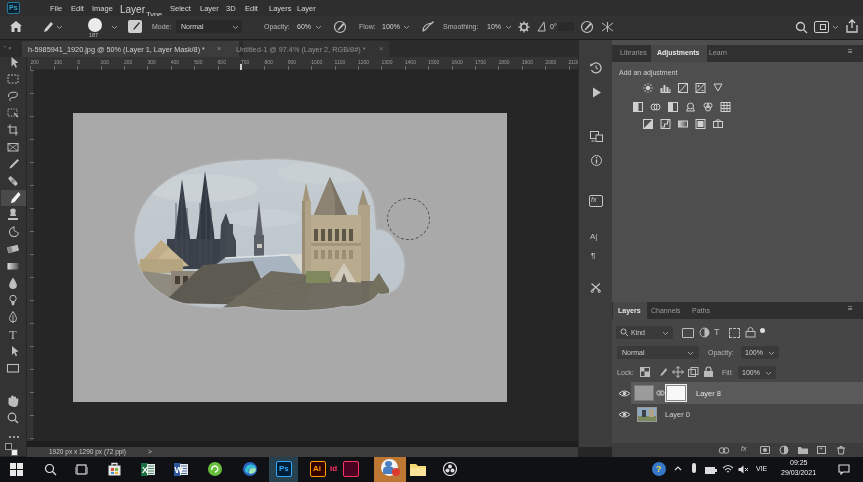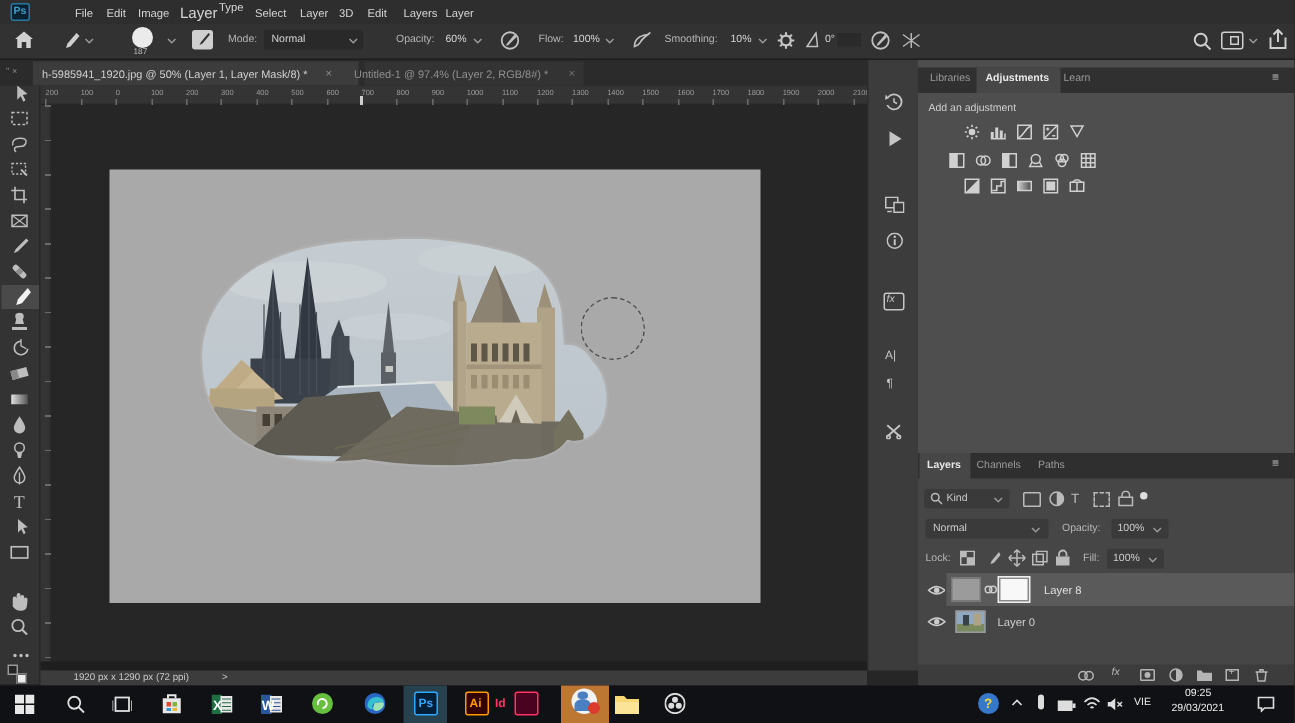--- a/index.html
+++ b/index.html
@@ -14,21 +14,21 @@
 <div id="stage">
 
   <div class="abs" style="left:0;top:0;width:863px;height:16px;background:#2e2e2e;"></div>
   <div class="abs" style="left:7px;top:2px;width:13px;height:12px;background:#0b2330;border:1px solid #2878a0;border-radius:2px;"></div>
   <div class="t" style="left:9px;top:4px;font-size:7px;color:#3f9ec9;font-weight:bold;">Ps</div>
   <div id="menus">
       <div class="t" style="left:50px;top:4px;font-size:7.5px;color:#d6d6d6;">File</div>
       <div class="t" style="left:71px;top:4px;font-size:7.5px;color:#d6d6d6;">Edit</div>
       <div class="t" style="left:92px;top:4px;font-size:7.5px;color:#d6d6d6;">Image</div>
       <div class="t" style="left:120px;top:4px;font-size:10px;color:#d6d6d6;">Layer</div>
-      <div class="t" style="left:146px;top:0;font-size:7.5px;color:#d6d6d6;">Type</div>
+      <div class="t" style="left:146px;top:10px;font-size:7.5px;color:#d6d6d6;">Type</div>
       <div class="t" style="left:170px;top:4px;font-size:7.5px;color:#d6d6d6;">Select</div>
       <div class="t" style="left:200px;top:4px;font-size:7.5px;color:#d6d6d6;">Layer</div>
       <div class="t" style="left:226px;top:4px;font-size:7.5px;color:#d6d6d6;">3D</div>
       <div class="t" style="left:245px;top:4px;font-size:7.5px;color:#d6d6d6;">Edit</div>
       <div class="t" style="left:269px;top:4px;font-size:7.5px;color:#d6d6d6;">Layers</div>
       <div class="t" style="left:297px;top:4px;font-size:7.5px;color:#d6d6d6;">Layer</div>
     </div>
 
   <div class="abs" style="left:0;top:16px;width:863px;height:24px;background:#323232;border-bottom:1px solid #1d1d1d;"></div>
   <div id="opts">

